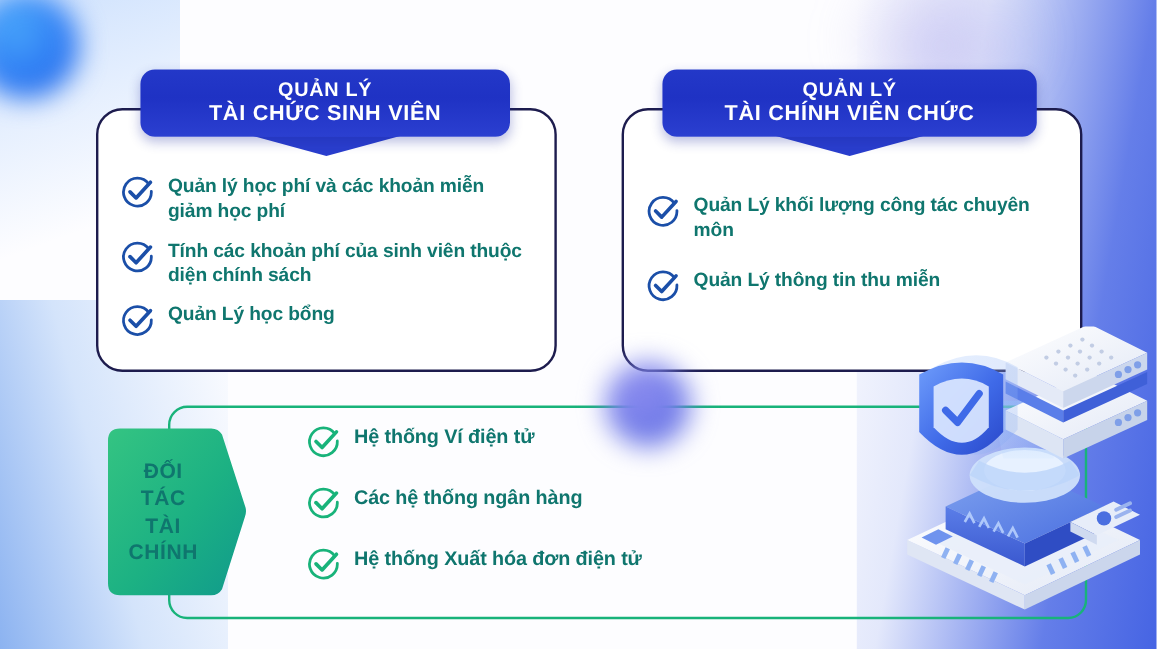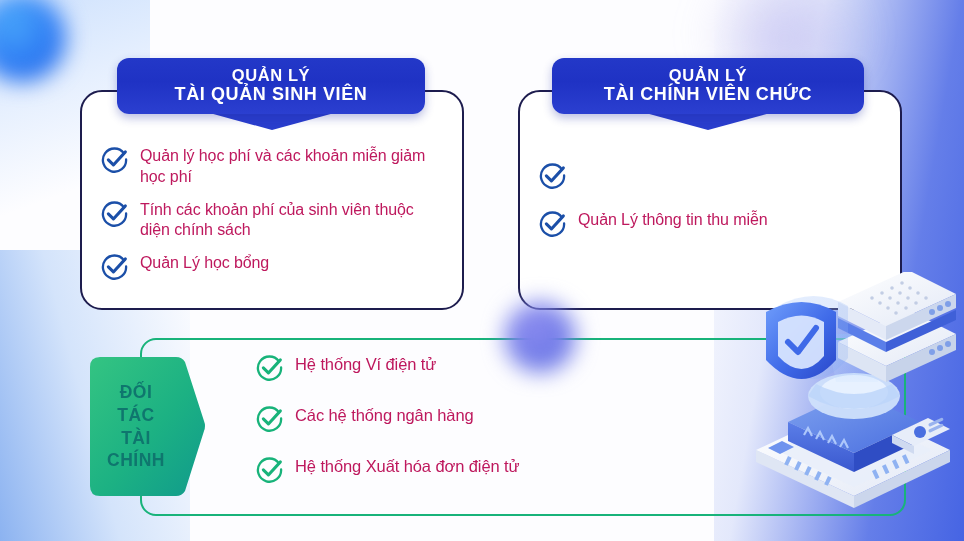--- a/index.html
+++ b/index.html
@@ -149,22 +149,22 @@
 
   .item {
     display: flex;
     align-items: flex-start;
     gap: 11px;
     margin-bottom: 10px;
   }
   .item:last-child { margin-bottom: 0; }
   .item-text {
     font-size: 16px;
-    font-weight: normal;
-    color: #be185d;
+    font-weight: bold;
+    color: #0f766e;
     line-height: 1.30;
     letter-spacing: -0.1px;
     padding-top: 2px;
   }
   .check {
     flex: 0 0 auto;
     width: 29px;
     height: 29px;
     margin-top: 1px;
   }
@@ -260,33 +260,34 @@
           </svg>
         </span>
         <span class="item-text">Quản Lý học bổng</span>
       </div>
 
     </div>
   </div>
   <div class="banner-tail" id="tail-students"></div>
   <div class="card-banner" id="banner-students">
     <div class="line1">QUẢN LÝ</div>
-    <div class="line2">TÀI QUẢN SINH VIÊN</div>
+    <div class="line2">TÀI CHỨC SINH VIÊN</div>
   </div>
 
   <div class="card" id="card-staff">
     <div class="card-list" id="list-staff">
 
       <div class="item" style="margin-bottom:18px;">
         <span class="check">
           <svg viewBox="0 0 40 40" width="29" height="29" aria-hidden="true">
             <path d="M33 11.5 A16 16 0 1 0 36 20" fill="none" stroke="#1b4fa8" stroke-width="3.2" stroke-linecap="round"></path>
             <path d="M11.5 20.5 L18.5 27.5 L35 9.5" fill="none" stroke="#1b4fa8" stroke-width="4.2" stroke-linecap="round" stroke-linejoin="round"></path>
           </svg>
         </span>
+        <span class="item-text">Quản Lý khối lượng công tác chuyên môn</span>
       </div>
 
       <div class="item">
         <span class="check">
           <svg viewBox="0 0 40 40" width="29" height="29" aria-hidden="true">
             <path d="M33 11.5 A16 16 0 1 0 36 20" fill="none" stroke="#1b4fa8" stroke-width="3.2" stroke-linecap="round"></path>
             <path d="M11.5 20.5 L18.5 27.5 L35 9.5" fill="none" stroke="#1b4fa8" stroke-width="4.2" stroke-linecap="round" stroke-linejoin="round"></path>
           </svg>
         </span>
         <span class="item-text">Quản Lý thông tin thu miễn</span>

